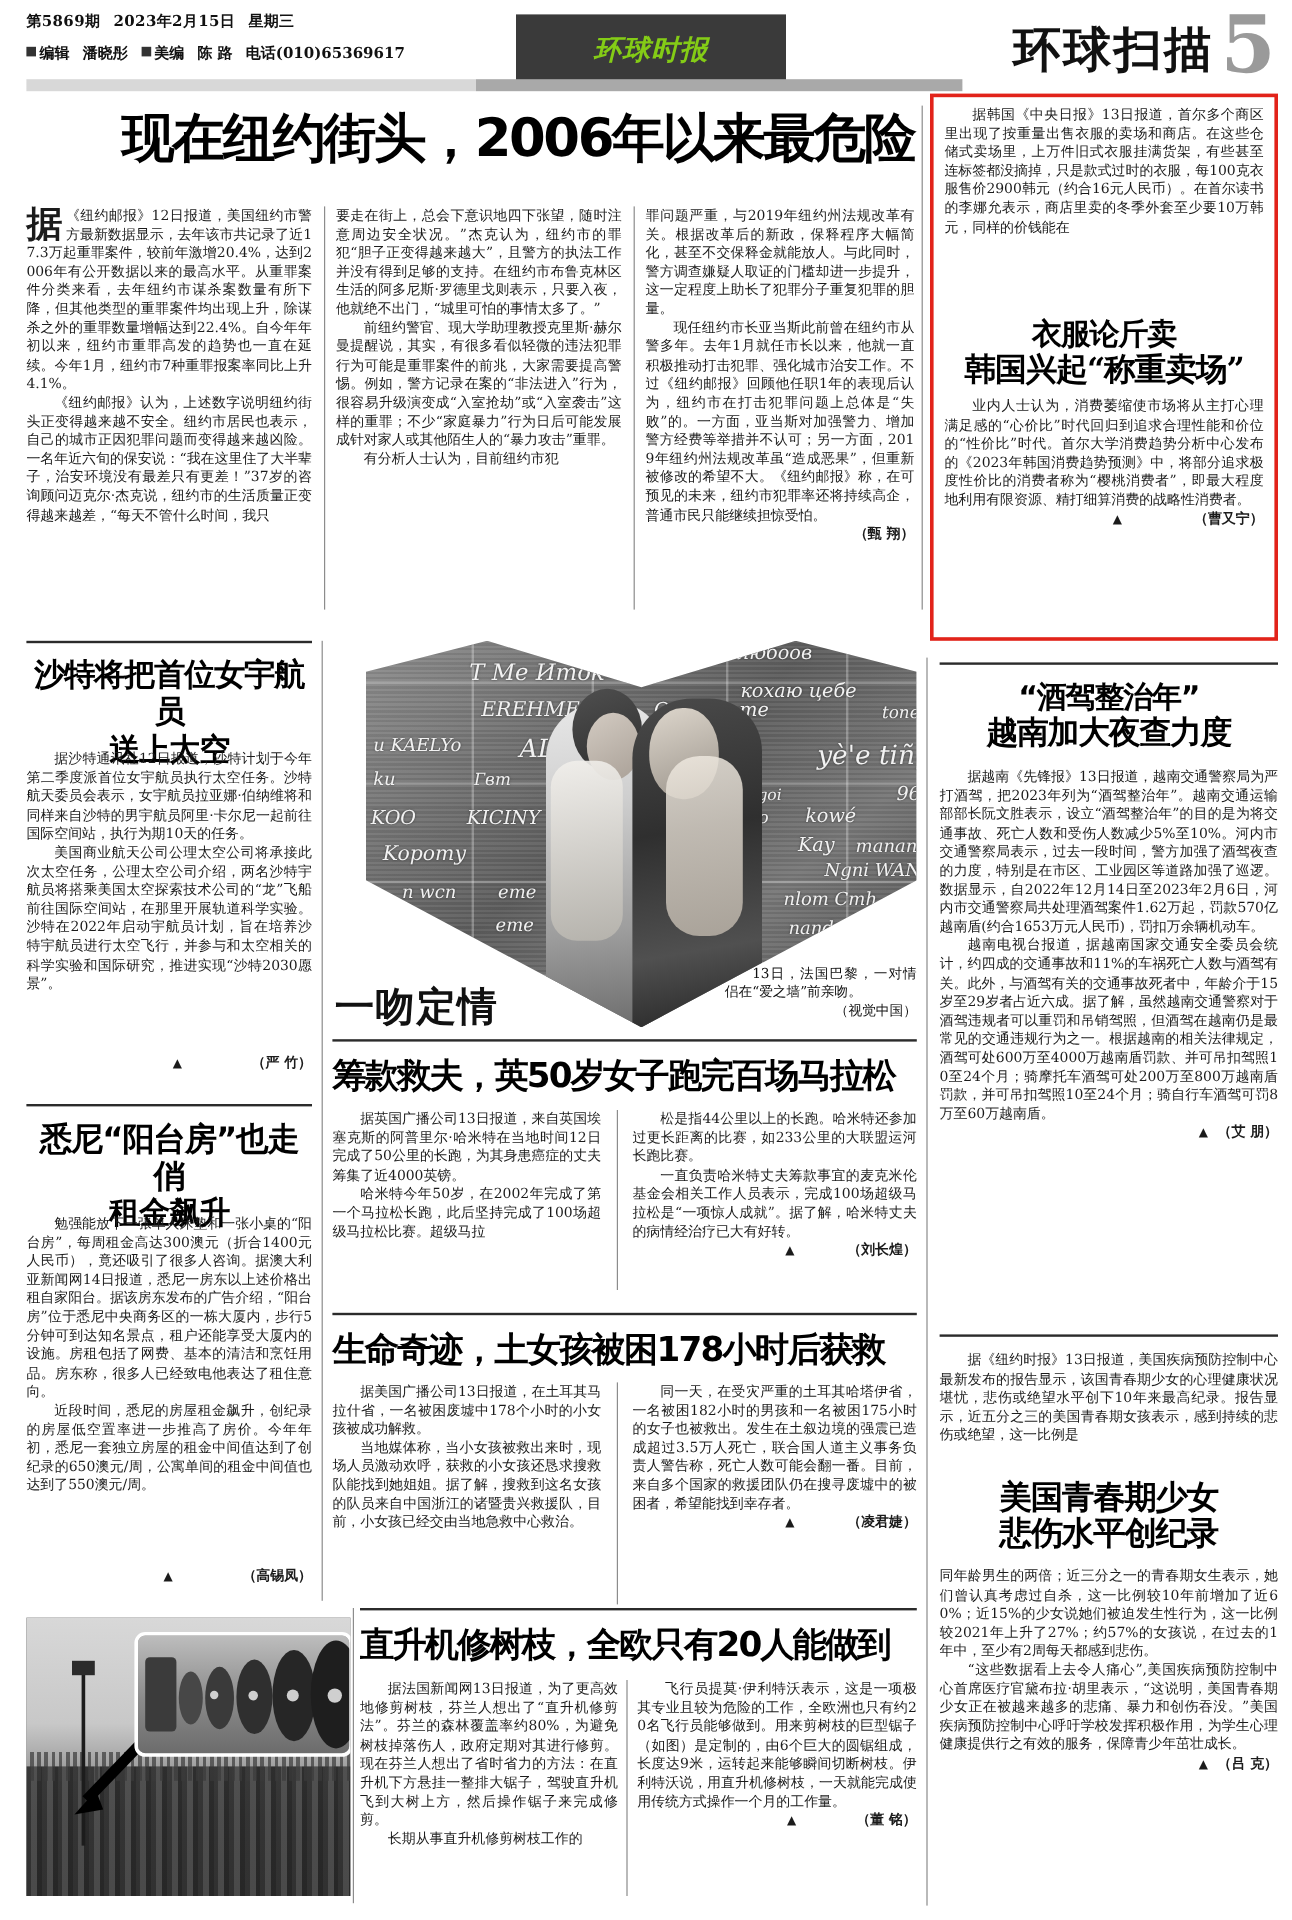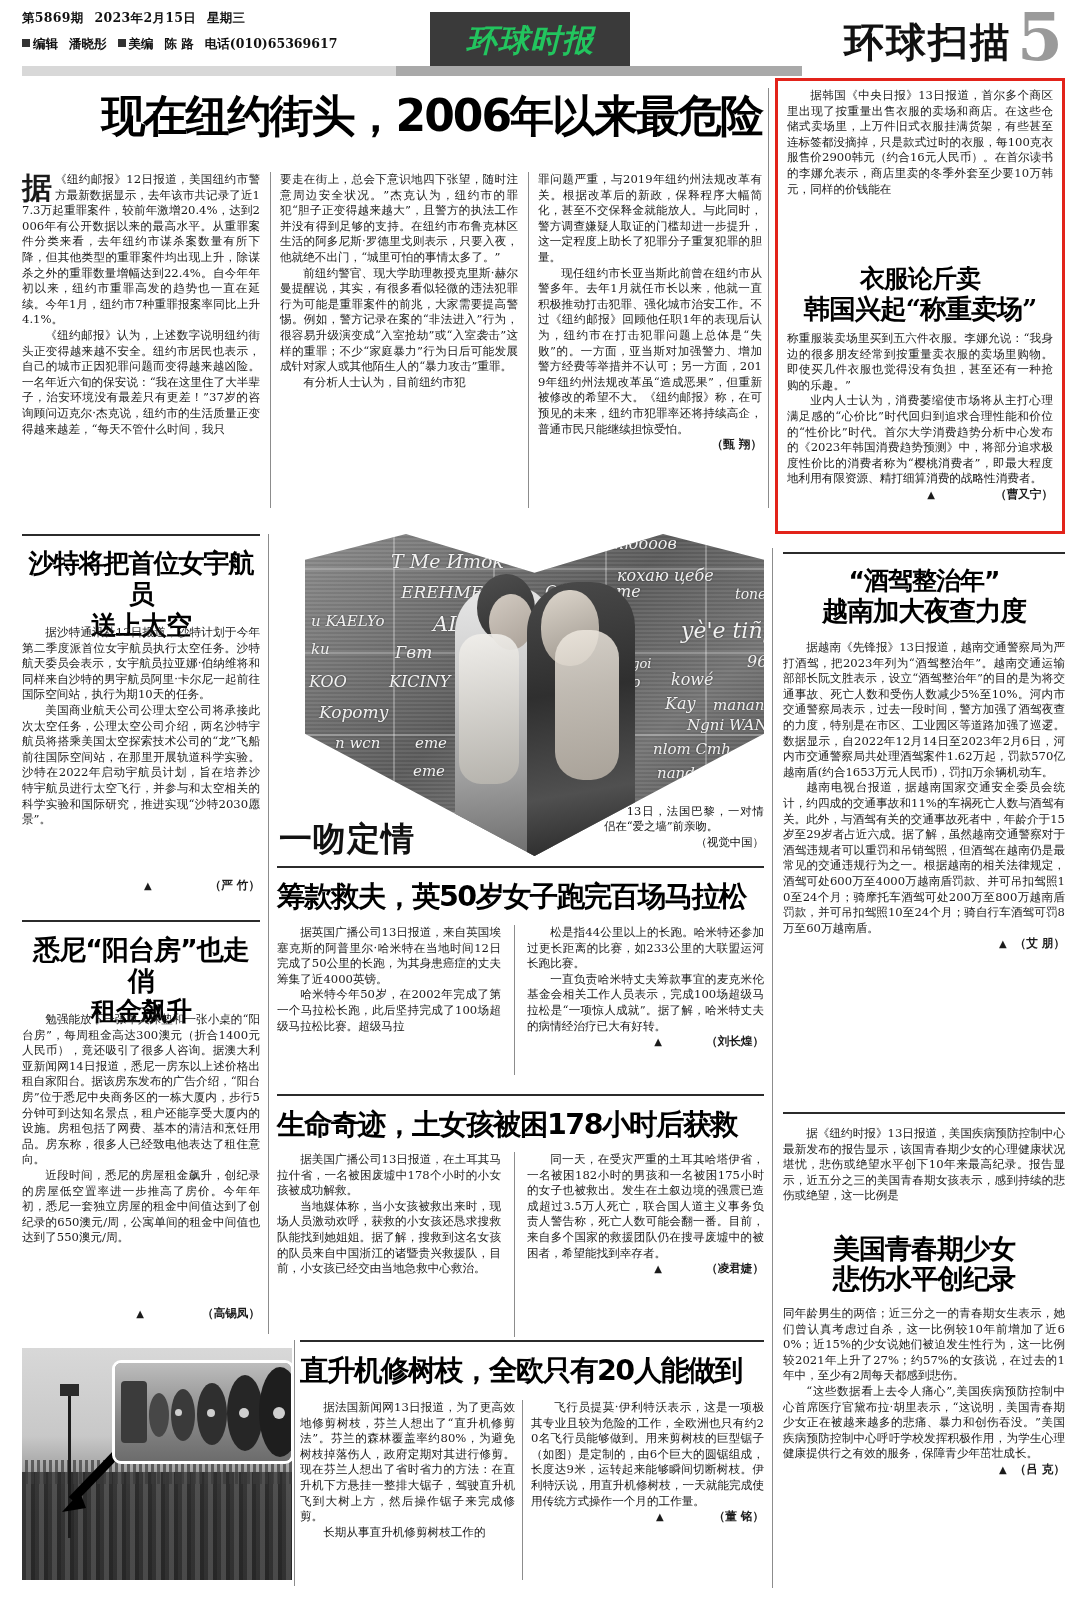--- a/index.html
+++ b/index.html
@@ -14,24 +14,24 @@
 
   
   .masthead{position:absolute;left:0;top:0;width:1077px;height:78px;}
   .mh-left{position:absolute;left:22px;top:10px;width:420px;}
   .mh-line1{font-size:12.5px;letter-spacing:.3px;font-weight:700;color:#111;white-space:nowrap;}
   .mh-line2{font-size:12.5px;margin-top:9px;font-weight:700;color:#111;white-space:nowrap;}
   .sq{display:inline-block;width:8px;height:8px;background:#333;margin-right:3px;vertical-align:1px;}
   .mh-sp{display:inline-block;width:11px;}
 
   .mh-logo{
-    position:absolute;left:430px;top:12px;width:200px;height:58px;
-    background:#3a3a3a;color:#22c55e;
+    position:absolute;left:430px;top:12px;width:225px;height:58px;
+    background:#3a3a3a;color:#84cc16;
     font-family:"DejaVu Serif",serif;
-    font-size:31px;font-weight:700;
+    font-size:23px;font-weight:700;
     display:flex;align-items:center;justify-content:center;
     letter-spacing:1px;
     font-style:italic;
   }
   .mh-right{position:absolute;right:14px;top:14px;display:flex;align-items:flex-end;}
   .mh-scan{font-size:40px;font-weight:700;letter-spacing:2px;color:#111;line-height:1;}
   .mh-pageno{font-size:66px;font-weight:700;color:#9a9a9a;line-height:.72;margin-left:5px;font-family:"DejaVu Serif",serif;}
 
   .mh-bar{position:absolute;left:22px;top:66px;width:780px;height:10px;
      background:linear-gradient(to right,#d8d8d8 0%,#d8d8d8 48%,#a9a9a9 48%,#a9a9a9 100%);}
@@ -142,21 +142,20 @@
 
   <div class="redbox">
     <div class="bt" style="height:170px;overflow:hidden;">
       <p>据韩国《中央日报》13日报道，首尔多个商区里出现了按重量出售衣服的卖场和商店。在这些仓储式卖场里，上万件旧式衣服挂满货架，有些甚至连标签都没摘掉，只是款式过时的衣服，每100克衣服售价2900韩元（约合16元人民币）。在首尔读书的李娜允表示，商店里卖的冬季外套至少要10万韩元，同样的价钱能在</p>
     </div>
     <div class="hl-box" style="margin:6px 0 7px 0;">
       <div>衣服论斤卖</div>
       <div style="font-size:26.5px;">韩国兴起“称重卖场”</div>
     </div>
     <div class="bt">
-      <p class="noind">称重服装卖场里买到五六件衣服。李娜允说：“我身边的很多朋友经常到按重量卖衣服的卖场里购物。即使买几件衣服也觉得没有负担，甚至还有一种抢购的乐趣。”</p>
       <p>业内人士认为，消费萎缩使市场将从主打心理满足感的“心价比”时代回归到追求合理性能和价位的“性价比”时代。首尔大学消费趋势分析中心发布的《2023年韩国消费趋势预测》中，将部分追求极度性价比的消费者称为“樱桃消费者”，即最大程度地利用有限资源、精打细算消费的战略性消费者。</p>
       <p class="noind" style="text-align:right;"><span class="tri">▲</span><span style="display:inline-block;width:60px;"></span><b>（曹又宁）</b></p>
     </div>
   </div>
 
   <div class="col-sep" style="left:270px;top:172px;height:336px;"></div>
   <div class="col-sep" style="left:528px;top:172px;height:336px;"></div>
   <div class="col-sep" style="left:768px;top:88px;height:420px;"></div>
 
   <div class="hr" style="position:absolute;left:22px;top:534px;width:238px;"></div>
@@ -202,21 +201,21 @@
       <div class="gridline" style="left:400px;top:0;width:1.5px;height:100%;"></div>
 
       <div class="chalk" style="left:86px;top:16px;font-size:19px;">Т Ме Иmok</div>
       <div class="chalk" style="left:96px;top:48px;font-size:17px;">EREHME</div>
       <div class="chalk" style="left:128px;top:78px;font-size:21px;">ALOR</div>
       <div class="chalk" style="left:6px;top:78px;font-size:15px;">u KAELYo</div>
       <div class="chalk" style="left:6px;top:106px;font-size:15px;">ku</div>
       <div class="chalk" style="left:4px;top:138px;font-size:16px;">KOO</div>
       <div class="chalk" style="left:84px;top:138px;font-size:16px;">KICINY</div>
       <div class="chalk" style="left:14px;top:168px;font-size:17px;">Kopomy</div>
-      <div class="chalk" style="left:90px;top:108px;font-size:17px;">Гвm</div>
+      <div class="chalk" style="left:90px;top:108px;font-size:14px;">Гвm</div>
       <div class="chalk" style="left:30px;top:200px;font-size:15px;">n wcn</div>
       <div class="chalk" style="left:110px;top:200px;font-size:15px;">eme</div>
       <div class="chalk" style="left:108px;top:228px;font-size:15px;">eme</div>
       <div class="chalk" style="left:240px;top:48px;font-size:16px;">Обичам те</div>
       <div class="chalk" style="left:312px;top:32px;font-size:16px;">кохаю цебе</div>
       <div class="chalk" style="left:296px;top:0px;font-size:16px;">Олюбоов</div>
       <div class="chalk" style="left:296px;top:84px;font-size:16px;">бо</div>
       <div class="chalk" style="left:376px;top:84px;font-size:22px;">yè'e tiñg</div>
       <div class="chalk" style="left:430px;top:52px;font-size:14px;">tone</div>
       <div class="chalk" style="left:442px;top:118px;font-size:16px;">96</div>

